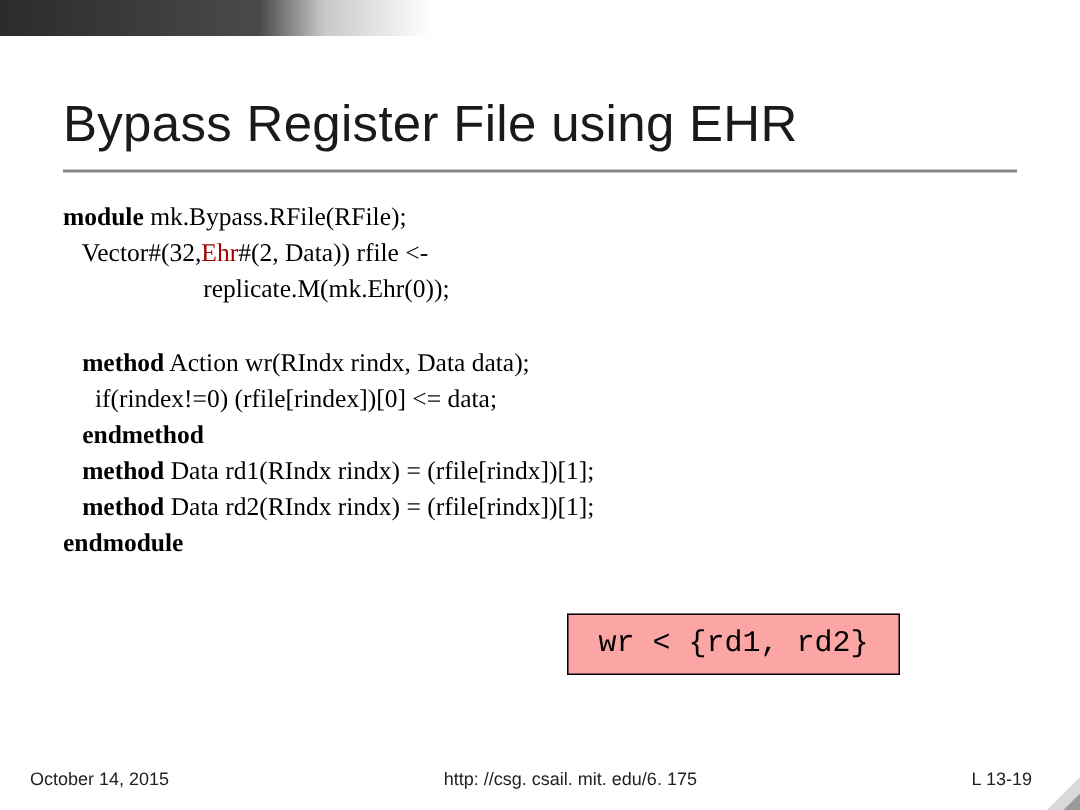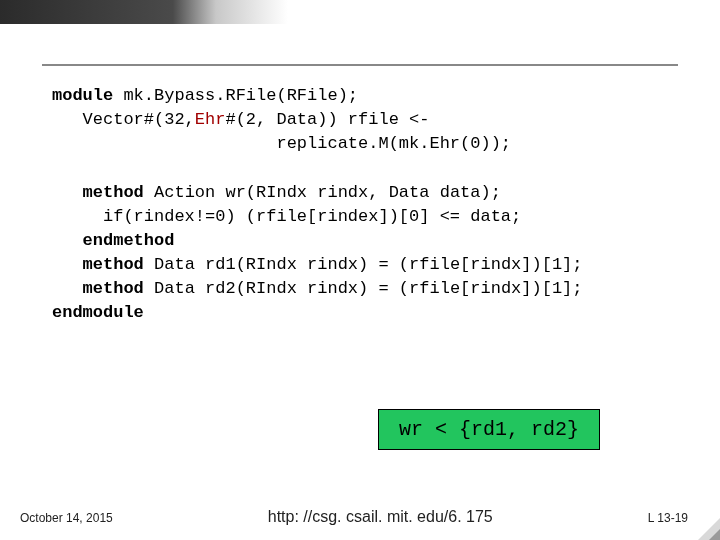--- a/index.html
+++ b/index.html
@@ -26,52 +26,51 @@
     letter-spacing: 0.2px;
     padding-bottom: 10px;
   }
   .title-underline {
     width: 100%;
     height: 2px;
     background: #888;
     margin-bottom: 18px;
   }
   .code {
-    font-family: Liberation Mono, monospace;
+    font-family: Liberation Serif, serif;
     font-size: 17px;
     line-height: 1.42;
     color: #000;
     white-space: pre;
-    margin-left: 10px;
     margin-top: 6px;
   }
   .kw { font-weight: bold; }
   .ty { color: #a10000; }
   .callout {
     position: absolute;
     right: 120px;
     bottom: 90px;
     border: 1px solid #000;
     padding: 8px 20px;
     font-family: "Courier New", Courier, monospace;
     font-size: 20px;
-    background: #22c55e;
+    background: #fca5a5;
   }
   .footer {
     position: absolute;
     left: 0; right: 12px; bottom: 14px;
     display: flex;
     justify-content: space-between;
     align-items: baseline;
     padding: 0 20px;
     font-family: Verdana, Arial, sans-serif;
     font-size: 12px;
     color: #222;
   }
-  .footer .center { font-size: 16px; }
+  .footer .center { font-size: 12px; }
   .folded-corner {
     position: absolute;
     right: 0; bottom: 0;
     width: 22px; height: 22px;
   }
   .folded-corner::before {
     content: "";
     position: absolute;
     right: 0; bottom: 0;
     border-style: solid;
@@ -86,20 +85,21 @@
     border-width: 0 0 11px 11px;
     border-color: transparent transparent #9a9a9a transparent;
   }
 </style>
 </head>
 <body>
 
 <div class="top-bar"></div>
 
 <div class="slide">
+  <div class="title">Bypass Register File using EHR</div>
   <div class="title-underline"></div>
 
   <div class="code"><span class="kw">module</span><span> mk.Bypass.RFile(RFile);</span>
 <span>   Vector#(32,</span><span class="ty">Ehr</span><span>#(2, Data)) rfile &lt;-</span>
 <span>                      replicate.M(mk.Ehr(0));</span>
 <span></span>
 <span>   </span><span class="kw">method</span><span> Action wr(RIndx rindx, Data data);</span>
 <span>     if(rindex!=0) (rfile[rindex])[0] &lt;= data;</span>
 <span>   </span><span class="kw">endmethod</span>
 <span>   </span><span class="kw">method</span><span> Data rd1(RIndx rindx) = (rfile[rindx])[1];</span>

